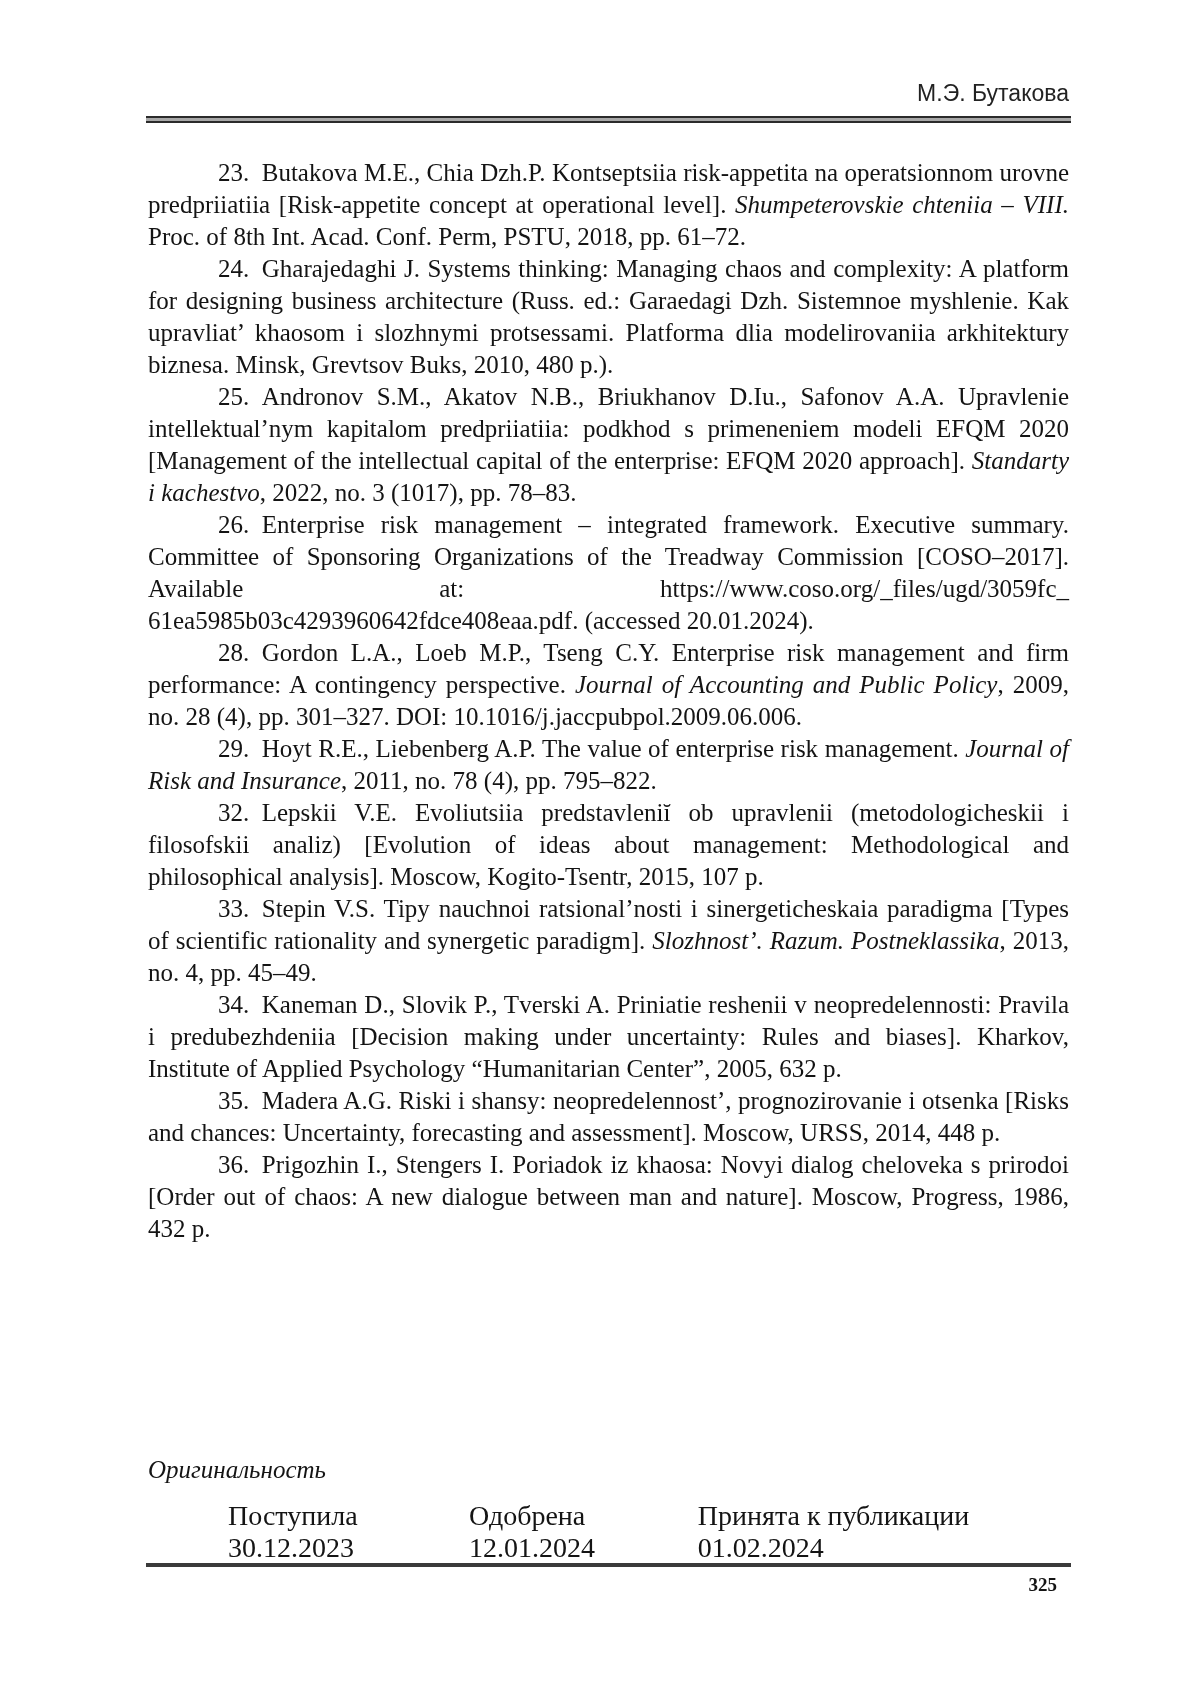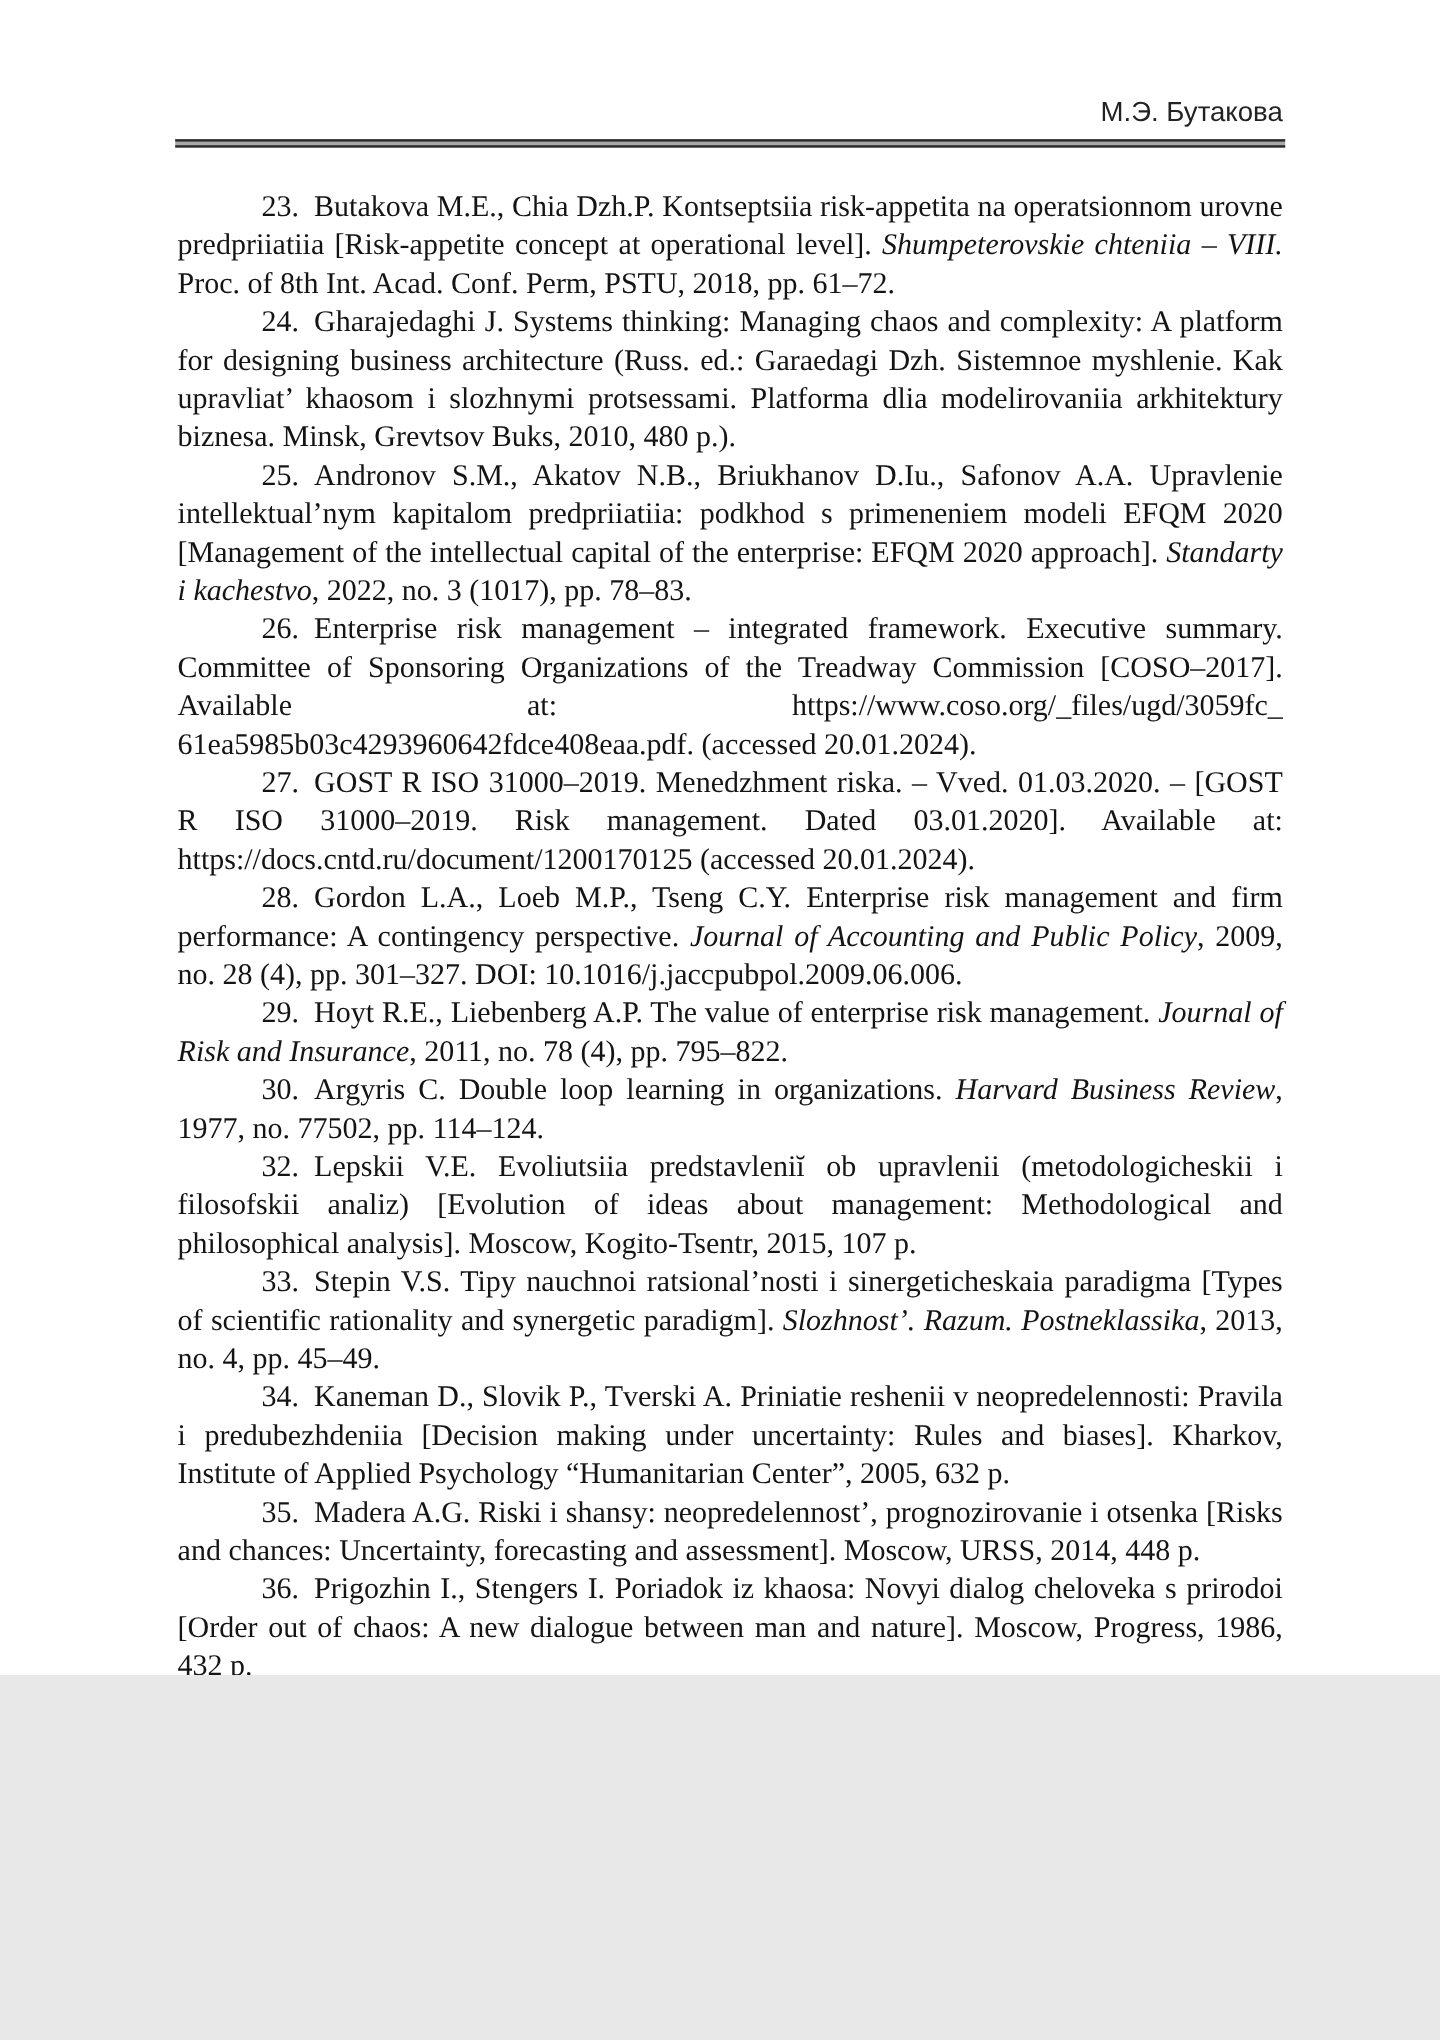--- a/index.html
+++ b/index.html
@@ -1,19 +1,19 @@
 <!DOCTYPE html>
 <html><head>
 <meta charset="utf-8">
 <style>
   html, body { margin: 0; padding: 0; background: #e8e8e8; }
   .page {
     position: relative;
     width: 1200px;
-    height: 1396px;
+    height: 1700px;
     background: #ffffff;
     font-family: "Liberation Serif", serif;
     color: #141414;
     overflow: hidden;
   }
   .running-header {
     position: absolute;
     top: 80px;
     left: 148px;
     width: 921px;
@@ -87,24 +87,22 @@
 
   <div class="running-header">М.Э. Бутакова</div>
 
   <div class="header-rule"></div>
 
   <div class="references">
       <p class="ref"><span>23. Butakova M.E., Chia Dzh.P. Kontseptsiia risk-appetita na operatsionnom urovne predpriiatiia [Risk-appetite concept at operational level]. </span><i>Shumpeterovskie chteniia – VIII.</i><span> Proc. of 8th Int. Acad. Conf. Perm, PSTU, 2018, pp. 61–72.</span></p>
       <p class="ref"><span>24. Gharajedaghi J. Systems thinking: Managing chaos and complexity: A platform for designing business architecture (Russ. ed.: Garaedagi Dzh. Sistemnoe myshlenie. Kak upravliat’ khaosom i slozhnymi protsessami. Platforma dlia modelirovaniia arkhitektury biznesa. Minsk, Grevtsov Buks, 2010, 480 p.).</span></p>
       <p class="ref"><span>25. Andronov S.M., Akatov N.B., Briukhanov D.Iu., Safonov A.A. Upravlenie intellektual’nym kapitalom predpriiatiia: podkhod s primeneniem modeli EFQM 2020 [Management of the intellectual capital of the enterprise: EFQM 2020 approach]. </span><i>Standarty i kachestvo</i><span>, 2022, no. 3 (1017), pp. 78–83.</span></p>
       <p class="ref"><span>26. Enterprise risk management – integrated framework. Executive summary. Committee of Sponsoring Organizations of the Treadway Commission [COSO–2017]. Available at: https://www.coso.org/_files/ugd/3059fc_​61ea5985b03c4293960642fdce408eaa.pdf. (accessed 20.01.2024).</span></p>
-      <p class="ref"><span>27. GOST R ISO 31000–2019. Menedzhment riska. – Vved. 01.03.2020. – [GOST R ISO 31000–2019. Risk management. Dated 03.01.2020]. Available at: https://docs.cntd.ru/document/1200170125 (accessed 20.01.2024).</span></p>
       <p class="ref"><span>28. Gordon L.A., Loeb M.P., Tseng C.Y. Enterprise risk management and firm performance: A contingency perspective. </span><i>Journal of Accounting and Public Policy</i><span>, 2009, no. 28 (4), pp. 301–327. DOI: 10.1016/j.jaccpubpol.2009.06.006.</span></p>
       <p class="ref"><span>29. Hoyt R.E., Liebenberg A.P. The value of enterprise risk management. </span><i>Journal of Risk and Insurance</i><span>, 2011, no. 78 (4), pp. 795–822.</span></p>
-      <p class="ref"><span>30. Argyris C. Double loop learning in organizations. </span><i>Harvard Business Review</i><span>, 1977, no. 77502, pp. 114–124.</span></p>
       <p class="ref"><span>32. Lepskii V.E. Evoliutsiia predstavleniĭ ob upravlenii (metodologicheskii i filosofskii analiz) [Evolution of ideas about management: Methodological and philosophical analysis]. Moscow, Kogito-Tsentr, 2015, 107 p.</span></p>
       <p class="ref"><span>33. Stepin V.S. Tipy nauchnoi ratsional’nosti i sinergeticheskaia paradigma [Types of scientific rationality and synergetic paradigm]. </span><i>Slozhnost’. Razum. Postneklassika</i><span>, 2013, no. 4, pp. 45–49.</span></p>
       <p class="ref"><span>34. Kaneman D., Slovik P., Tverski A. Priniatie reshenii v neopredelennosti: Pravila i predubezhdeniia [Decision making under uncertainty: Rules and biases]. Kharkov, Institute of Applied Psychology “Humanitarian Center”, 2005, 632 p.</span></p>
       <p class="ref"><span>35. Madera A.G. Riski i shansy: neopredelennost’, prognozirovanie i otsenka [Risks and chances: Uncertainty, forecasting and assessment]. Moscow, URSS, 2014, 448 p.</span></p>
       <p class="ref"><span>36. Prigozhin I., Stengers I. Poriadok iz khaosa: Novyi dialog cheloveka s prirodoi [Order out of chaos: A new dialogue between man and nature]. Moscow, Progress, 1986, 432 p.</span></p>
     </div>
 
   <div class="originality">Оригинальность</div>
 
   <div class="dates">

